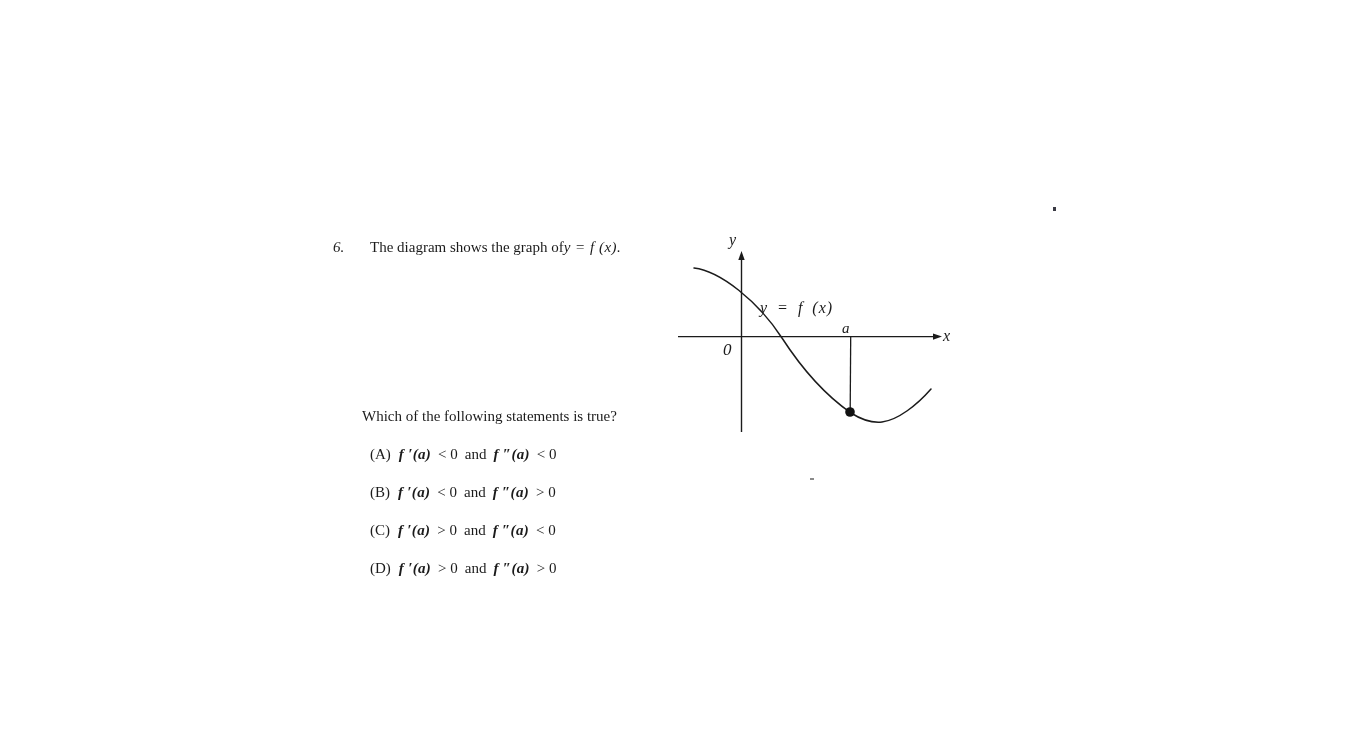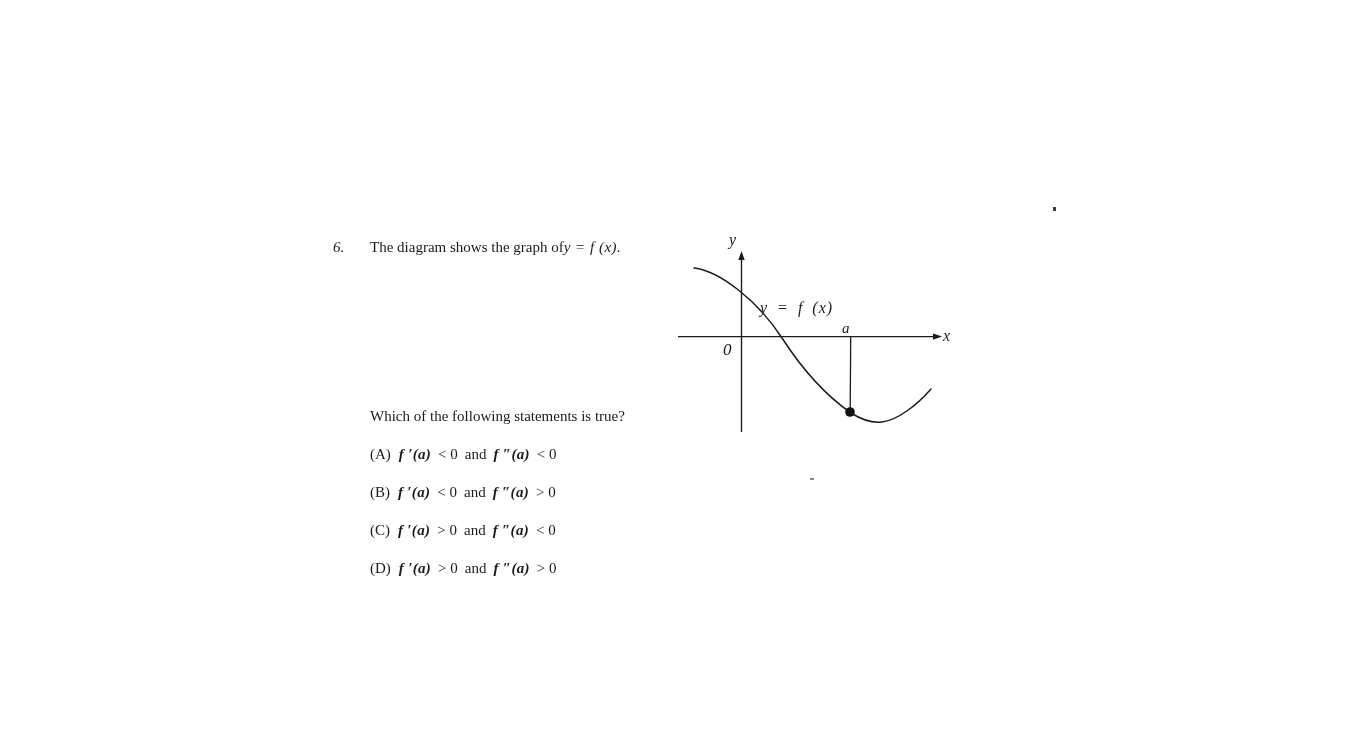--- a/index.html
+++ b/index.html
@@ -18,21 +18,21 @@
     font-size: 15px; font-style: italic;
   }
   .qline {
     position: absolute; left: 370px; top: 239px;
     font-size: 15px; white-space: nowrap;
   }
   .math { font-style: italic; }
   .qline .math { margin-left: 0; letter-spacing: .5px; }
 
   .prompt {
-    position: absolute; left: 370px; top: 408px;
+    position: absolute; left: 362px; top: 408px;
     font-size: 15px; white-space: nowrap;
   }
 
   
   .opt {
     position: absolute; left: 370px;
     font-size: 15px; white-space: nowrap;
     display: flex; align-items: baseline; gap: 7px;
   }
   .opt .olabel { margin-right: 1px; }

